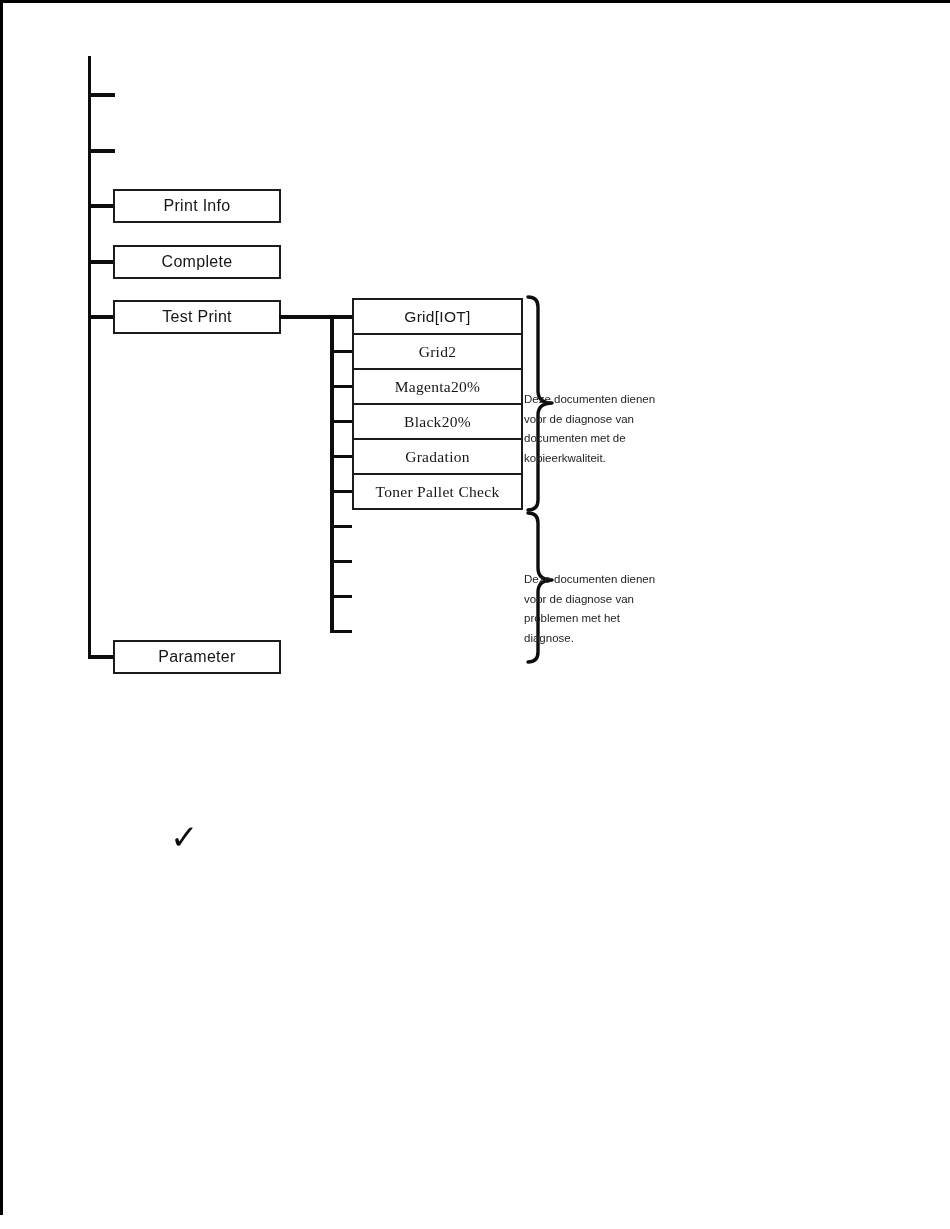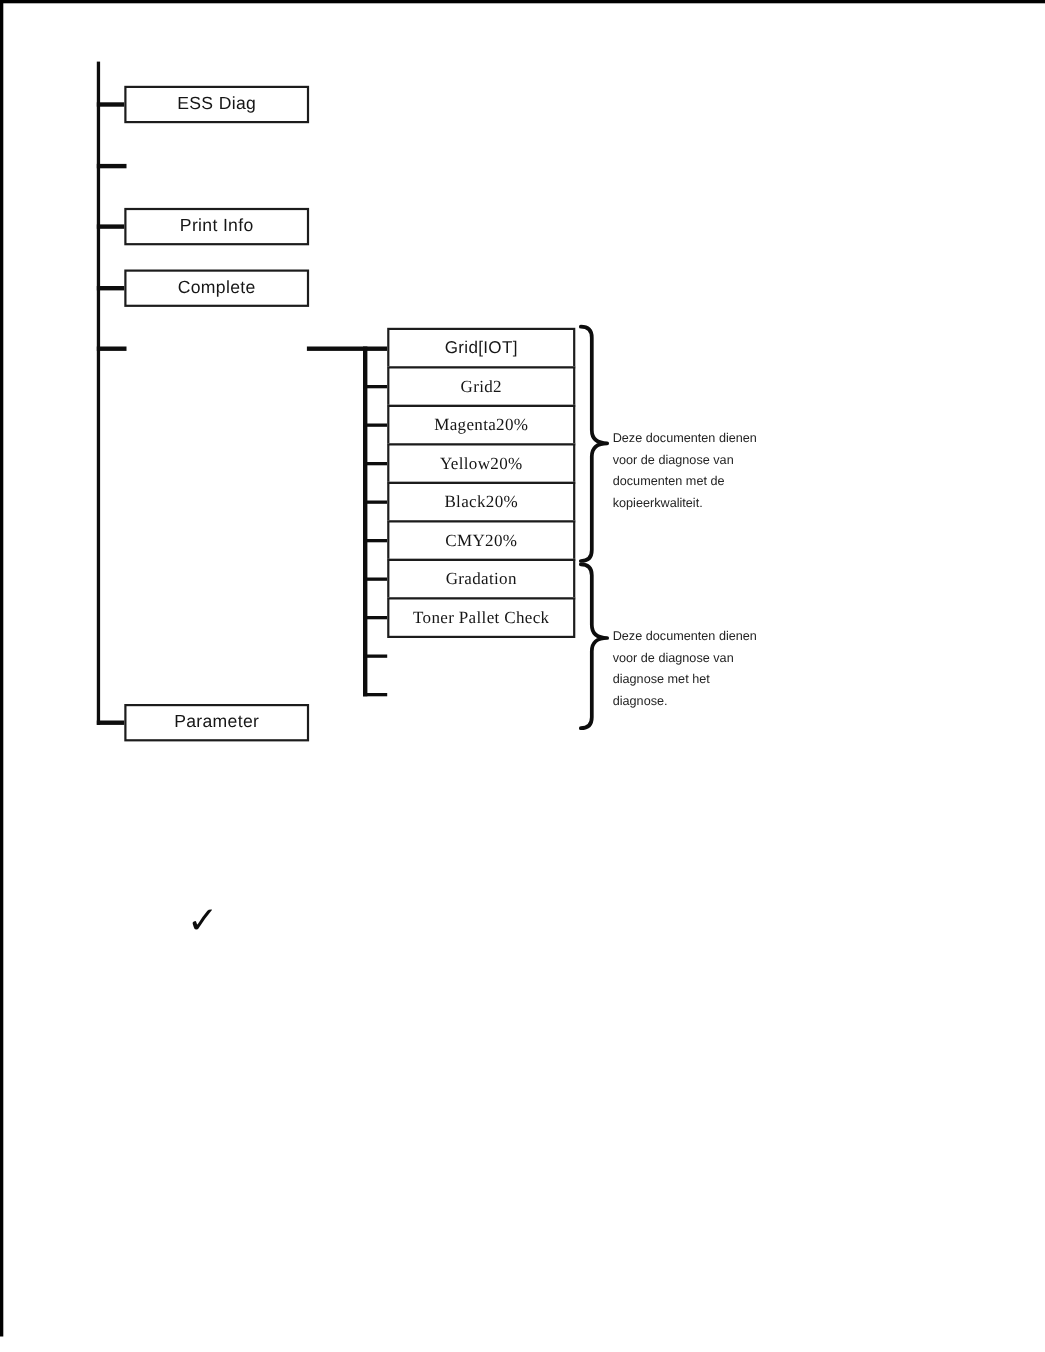--- a/index.html
+++ b/index.html
@@ -67,21 +67,21 @@
   }
   .sub-box + .sub-box { margin-top: -2px; font-family: Liberation Serif, serif; }
 
   .brace-svg {
     position: absolute;
     left: 522px;
     top: 292px;
   }
   .note {
     position: absolute;
-    left: 557px;
+    left: 524px;
     width: 175px;
     font-size: 11.5px;
     line-height: 19.5px;
     color: #242424;
   }
   .checkmark {
     position: absolute;
     left: 170px;
     top: 820px;
     font-size: 34px;
@@ -100,64 +100,62 @@
 
   <div class="line" style="left:88px; top:56px; width:3px; height:603px;"></div>
   <div class="line" style="left:88px; top:655px; width:27px; height:4px;"></div>
 
   <div class="line" style="left:88px; top:93px; width:27px; height:4px;"></div>
   <div class="line" style="left:88px; top:149px; width:27px; height:4px;"></div>
   <div class="line" style="left:88px; top:204px; width:27px; height:4px;"></div>
   <div class="line" style="left:88px; top:260px; width:27px; height:4px;"></div>
   <div class="line" style="left:88px; top:315px; width:27px; height:4px;"></div>
 
-  <div class="node-box" style="top:78px">ESS Diag</div>
   <div class="node-box" style="top:189px">Print Info</div>
   <div class="node-box" style="top:245px">Complete</div>
+  <div class="node-box" style="top:300px">Test Print</div>
   <div class="node-box" style="top:640px">Parameter</div>
 
   <div class="line" style="left:279px; top:315px; width:73px; height:4px;"></div>
 
   <div class="line" style="left:330px; top:315px; width:4px; height:318px;"></div>
 
   <div class="line" style="left:330px; top:350px; width:22px; height:3px;"></div>
   <div class="line" style="left:330px; top:385px; width:22px; height:3px;"></div>
   <div class="line" style="left:330px; top:420px; width:22px; height:3px;"></div>
   <div class="line" style="left:330px; top:455px; width:22px; height:3px;"></div>
   <div class="line" style="left:330px; top:490px; width:22px; height:3px;"></div>
   <div class="line" style="left:330px; top:525px; width:22px; height:3px;"></div>
   <div class="line" style="left:330px; top:560px; width:22px; height:3px;"></div>
   <div class="line" style="left:330px; top:595px; width:22px; height:3px;"></div>
   <div class="line" style="left:330px; top:630px; width:22px; height:3px;"></div>
 
   <div class="subtree">
     <div class="sub-box">Grid[IOT]</div>
     <div class="sub-box">Grid2</div>
     <div class="sub-box">Magenta20%</div>
-    <div class="sub-box">Yellow20%</div>
     <div class="sub-box">Black20%</div>
-    <div class="sub-box">CMY20%</div>
     <div class="sub-box">Gradation</div>
     <div class="sub-box">Toner Pallet Check</div>
   </div>
 
   <svg class="brace-svg" width="44" height="376" viewBox="0 0 44 376">
     <path d="M6,5 Q16,5 16,15 L16,99 Q16,111 30,111 Q16,111 16,123 L16,208 Q16,218 6,218" fill="none" stroke="#0d0d0d" stroke-width="3.4" stroke-linecap="round" stroke-linejoin="round"></path>
     <path d="M6,221 Q16,221 16,231 L16,276 Q16,288 30,288 Q16,288 16,300 L16,360 Q16,370 6,370" fill="none" stroke="#0d0d0d" stroke-width="3.4" stroke-linecap="round" stroke-linejoin="round"></path>
   </svg>
 
   <div class="note" style="top:390px">
     <div>Deze documenten dienen</div>
     <div>voor de diagnose van</div>
     <div>documenten met de</div>
     <div>kopieerkwaliteit.</div>
   </div>
 
   <div class="note" style="top:570px">
     <div>Deze documenten dienen</div>
     <div>voor de diagnose van</div>
-    <div>diagnose met het</div>
+    <div>problemen met het</div>
     <div>diagnose.</div>
   </div>
 
   <div class="checkmark">✓</div>
 
 </div>
 
 </body></html>

